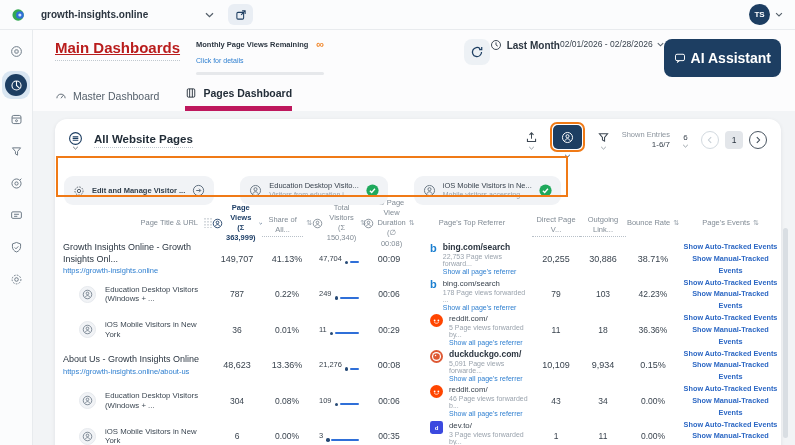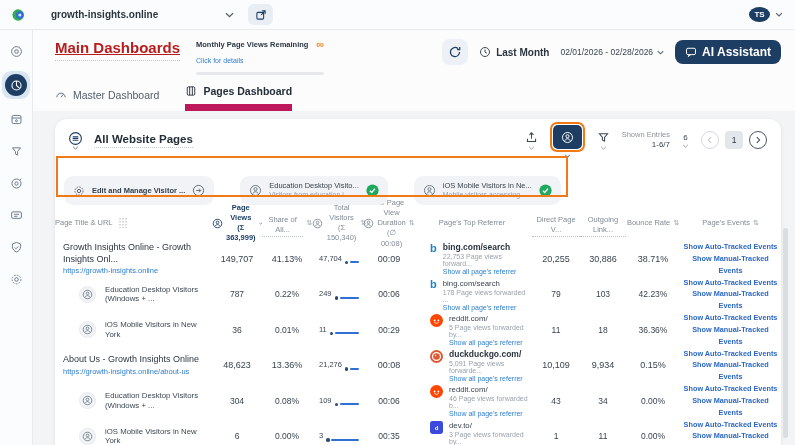--- a/index.html
+++ b/index.html
@@ -3,55 +3,55 @@
 <meta charset="utf-8">
 <style>
   * { box-sizing: border-box; margin: 0; padding: 0; }
   html,body { width:795px; height:445px; overflow:hidden; }
   body { font-family:"Liberation Sans","DejaVu Sans",sans-serif; background:#f2f4f6; color:#2b3540; position:relative; }
   svg { display:block; }
   a { text-decoration:none; cursor:pointer; }
 
   
   .topbar { height:30px; background:#fbfcfd; border-bottom:1px solid #e8ebee; display:flex; align-items:center; padding:0 12px; }
-  .site-picker { display:flex; align-items:center; gap:25px; cursor:pointer; }
+  .site-picker { display:flex; align-items:center; gap:15px; cursor:pointer; }
   .site-name { font-size:10px; font-weight:700; color:#2b3540; }
   .site-chevron { margin-left:42px; }
   .ext-btn { margin-left:14px; width:25px; height:21px; background:#e9eef4; border-radius:6px; display:flex; align-items:center; justify-content:center; cursor:pointer; }
   .topbar-right { margin-left:auto; display:flex; align-items:center; gap:5px; }
-  .avatar { width:21px; height:15px; border-radius:50%; background:#1d3e62; color:#fff; font-size:8px; font-weight:700; display:flex; align-items:center; justify-content:center; }
+  .avatar { width:21px; height:21px; border-radius:50%; background:#1d3e62; color:#fff; font-size:8px; font-weight:700; display:flex; align-items:center; justify-content:center; }
 
   
   .app { display:flex; height:415px; }
   .sidebar { width:33px; background:#fbfcfd; border-right:1px solid #e8ebee; display:flex; flex-direction:column; align-items:center; padding-top:9px; gap:8px; flex:none; }
   .s-item { width:24px; height:24px; display:flex; align-items:center; justify-content:center; color:#5b6b7b; cursor:pointer; }
   .s-item.active { width:28px; height:28px; background:#d9e6f2; border-radius:9px; }
   .s-item.active .pill { width:22px; height:22px; background:#1d3e62; border-radius:50%; display:flex; align-items:center; justify-content:center; }
 
   .main { flex:1; display:flex; flex-direction:column; background:#fcfcfd; min-width:0; }
 
   
   .hdr { display:flex; align-items:flex-start; padding:9px 14px 0 22px; gap:16px; }
   .page-title { font-size:15px; font-weight:700; color:#b91c1c; border-bottom:1px dotted #c0c8cf; padding-bottom:4px;text-decoration:underline; }
   .quota { width:128px; margin-top:1px; }
   .quota-top { display:flex; justify-content:space-between; align-items:flex-start; }
   .quota-label { font-size:7.5px; font-weight:700; color:#2b3540; line-height:1.2; }
   .quota-badge { font-size:11px; font-weight:700; color:#f0862a; line-height:0.8; }
   .quota-link { font-size:7px; color:#2e7fd0; display:inline-block; margin-top:1px; }
   .quota-bar { margin-top:5px; height:3px; background:#e6e8eb; border-radius:2px; }
-  .hdr-right { margin-left:auto; display:flex; align-items:center; gap:11px; }
+  .hdr-right { margin-left:auto; display:flex; align-items:flex-start; }
   .refresh-btn { width:26px; height:26px; background:#edf1f5; border-radius:8px; display:flex; align-items:center; justify-content:center; cursor:pointer; }
   .period { display:flex; align-items:center; gap:5px; font-size:10px; font-weight:700; color:#2b3540; cursor:pointer; }
   .dates { display:flex; align-items:center; gap:4px; font-size:8.5px; color:#39434e; cursor:pointer; }
-  .ai-btn { height:24px; background:#1d3e62; color:#fff; border:none; border-radius:8px; font-size:12px; font-weight:700; display:flex; align-items:center; gap:5px; padding:0 10px; cursor:pointer; font-family:inherit; }
+  .ai-btn { height:38px; background:#1d3e62; color:#fff; border:none; border-radius:8px; font-size:14px; font-weight:700; display:flex; align-items:center; gap:5px; padding:0 10px; cursor:pointer; font-family:inherit; }
 
   
   .tabs { display:flex; gap:26px; padding:10px 0 0 22px; }
   .tab { display:flex; align-items:center; gap:6px; font-size:10.5px; color:#55606b; padding-bottom:7px; cursor:pointer; }
-  .tab.active { color:#222d38; font-weight:700; border-bottom:7px solid #be185d; }
+  .tab.active { color:#222d38; font-weight:700; border-bottom:5px solid #be185d; }
 
   
   .content { flex:1; background:#f2f4f6; padding:8px 14px 0 22px; }
   .card { position:relative; background:#fff; border-radius:12px; box-shadow:0 1px 4px rgba(20,30,40,.08); height:352px; padding-top:5px; }
 
   .card-hdr { display:flex; align-items:center; height:32px; padding:0 14px 0 13px; }
   .card-title-ic { display:flex; flex-direction:column; align-items:center; margin-right:11px; color:#1d3e62; }
   .card-title { font-size:11.5px; font-weight:700; color:#222d38; border-bottom:1px dotted #c0c8cf; padding-bottom:2px; }
   .toolbar { margin-left:auto; display:flex; align-items:center; gap:12px; }
   .tool { display:flex; flex-direction:column; align-items:center; gap:2px; color:#3c4752; cursor:pointer; }
@@ -75,21 +75,21 @@
   .chip-title { font-size:7.5px; color:#39434e; line-height:1.3; }
   .chip-sub { font-size:7px; color:#97a0aa; line-height:1.2; }
 
   
   .grid { display:grid; grid-template-columns:157px 50px 50px 54px 46px 120px 48px 46px 54px 101px; align-items:center; }
   .thead { height:43px; }
   .th { font-size:7.5px; color:#818b95; text-align:center; line-height:1.35; display:flex; align-items:center; justify-content:center; gap:3px; }
   .th .dotted { border-bottom:1px dotted #b8c0c8; padding-bottom:1px;margin-top:6px; }
   .sort { font-size:7px; color:#9aa4ae; font-family:"DejaVu Sans",sans-serif; }
   .th-views { color:#1d3e66; font-weight:700; }
-  .th-title { justify-content:flex-start; gap:6px; }
+  .th-title { justify-content:flex-end; gap:6px; }
   .trow { min-height:35.5px; }
   .cell { font-size:9px; color:#39434e; text-align:center; }
   .trow.segment .cell { font-size:8.5px; }
   .title-cell { text-align:left; padding-left:8px; }
   .pt { font-size:9px; color:#2b3642; line-height:1.3; }
   .purl { font-size:7.5px; color:#2e7fd0; }
   .seg-row-head { display:flex; align-items:center; padding-left:24px; }
   .seg-ic { width:17px; height:17px; border-radius:50%; background:#f1f3f6; border:1px solid #e7eaee; display:flex; align-items:center; justify-content:center; margin-right:9px; flex:none; }
   .seg-name { font-size:7.8px; color:#3c4752; text-align:left; line-height:1.25; }
   .spark { display:flex; justify-content:center; }

